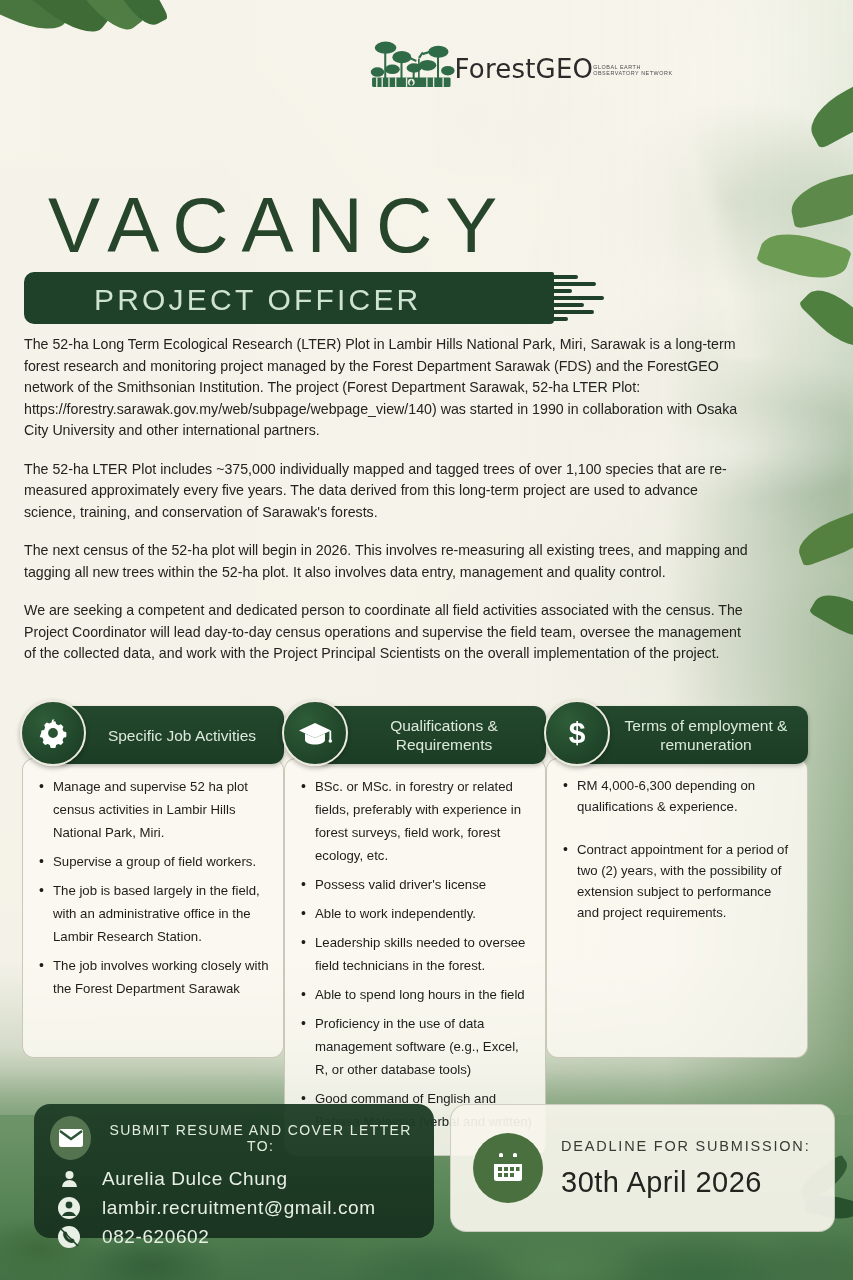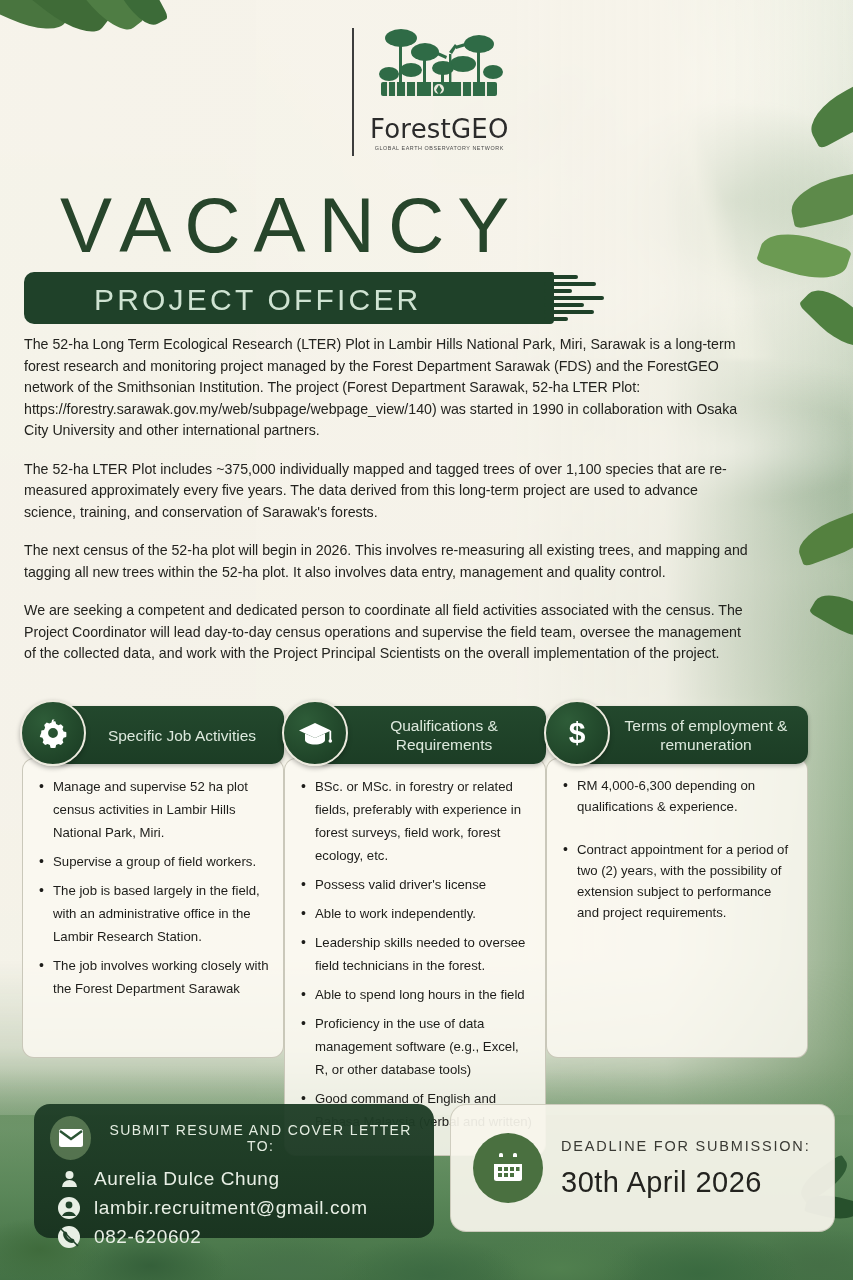--- a/index.html
+++ b/index.html
@@ -127,42 +127,42 @@
     width: 190px; height: 145px;
     display: flex;
     align-items: flex-start;
   }
   .logo-rule {
     width: 2px; height: 128px;
     background: #3d3d3d;
     margin-right: 16px;
     margin-top: 6px;
   }
-  .logo-inner { display: flex; flex-direction: column; align-items: center; }
+  .logo-inner { display: flex; flex-direction: row; align-items: center; }
   .logo-mark { width: 128px; height: 92px; }
   .logo-word {
     font-size: 26px;
     letter-spacing: 0.2px;
     color: #2b2b2b;
     font-family: "DejaVu Sans", sans-serif;
     line-height: 1;
     margin-top: 2px;
   }
   .logo-sub {
     font-size: 5.4px;
     letter-spacing: 0.55px;
     color: #4a4a4a;
     margin-top: 3px;
     font-family: "Liberation Sans", sans-serif;
   }
 
   
   .vacancy {
     position: absolute;
-    left: 60px; top: 186px;
+    left: 48px; top: 186px;
     font-family: "Liberation Sans", sans-serif;
     font-size: 78px;
     letter-spacing: 13px;
     color: #27452b;
     font-weight: 400;
     line-height: 1;
   }
 
   .brush {
     position: absolute;
@@ -296,21 +296,21 @@
     display: flex; align-items: center; justify-content: center;
   }
   .contact-head-text {
     color: #e3ece0;
     font-size: 14px;
     letter-spacing: 1.4px;
   }
   .contact-row {
     display: flex;
     align-items: center;
-    gap: 12px;
+    gap: 20px;
     margin-top: 3px;
     padding-left: 6px;
   }
   .contact-ico {
     width: 26px; height: 26px;
     display: flex; align-items: center; justify-content: center;
     flex: 0 0 26px;
   }
   .contact-val {
     color: #e8efe5;

